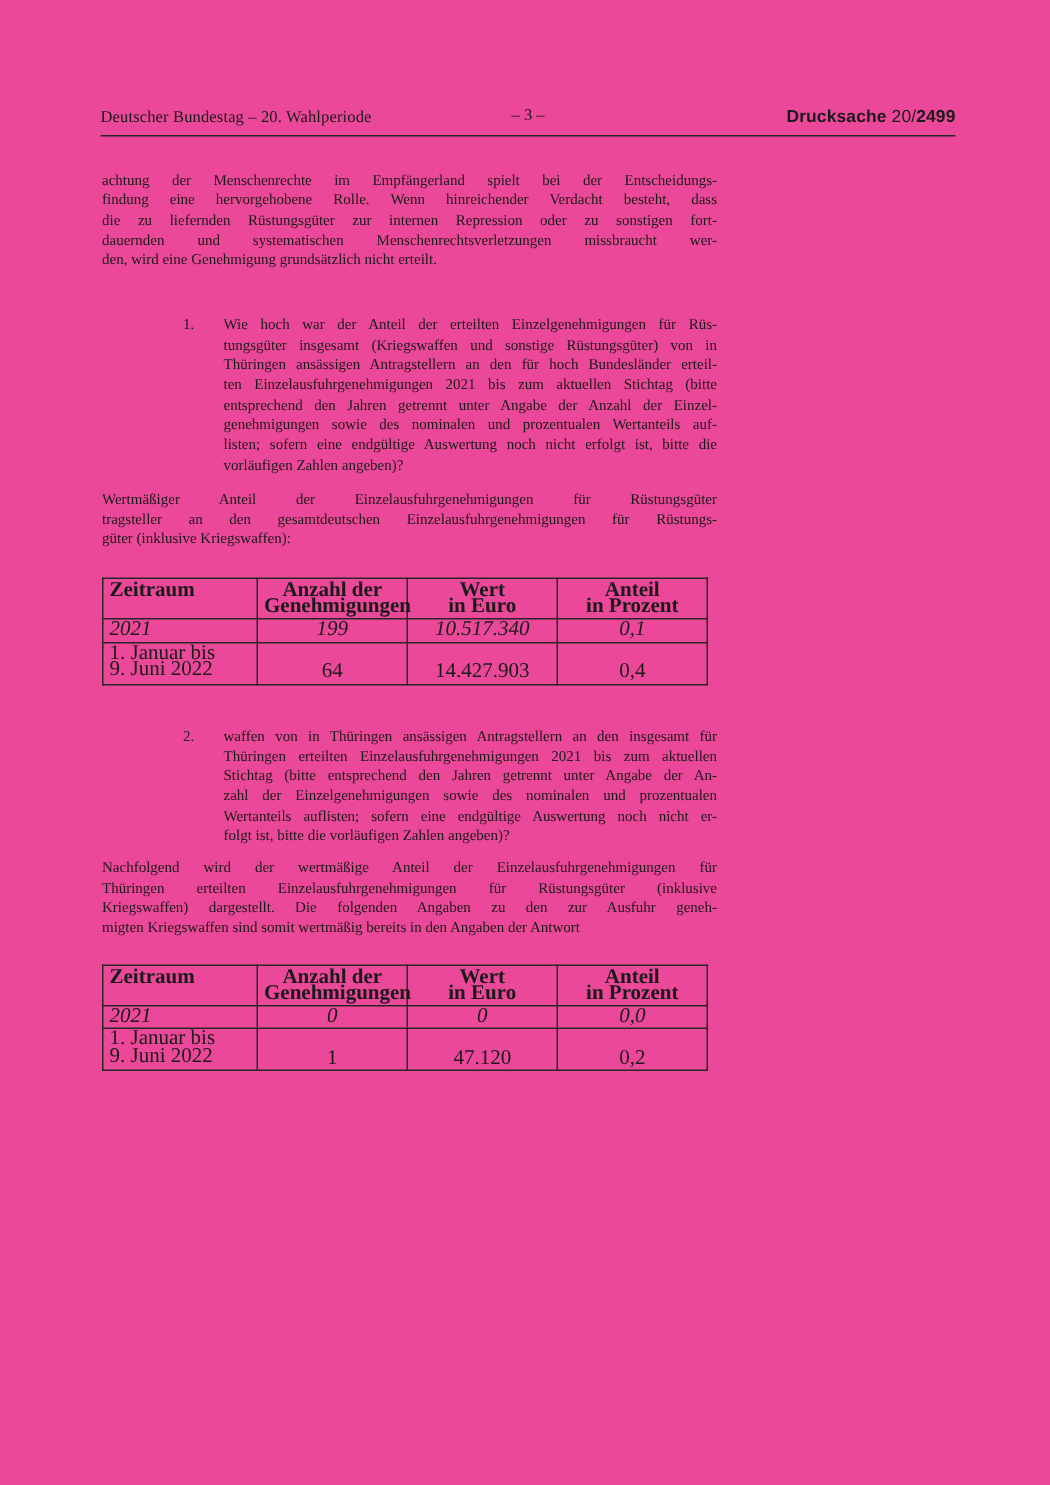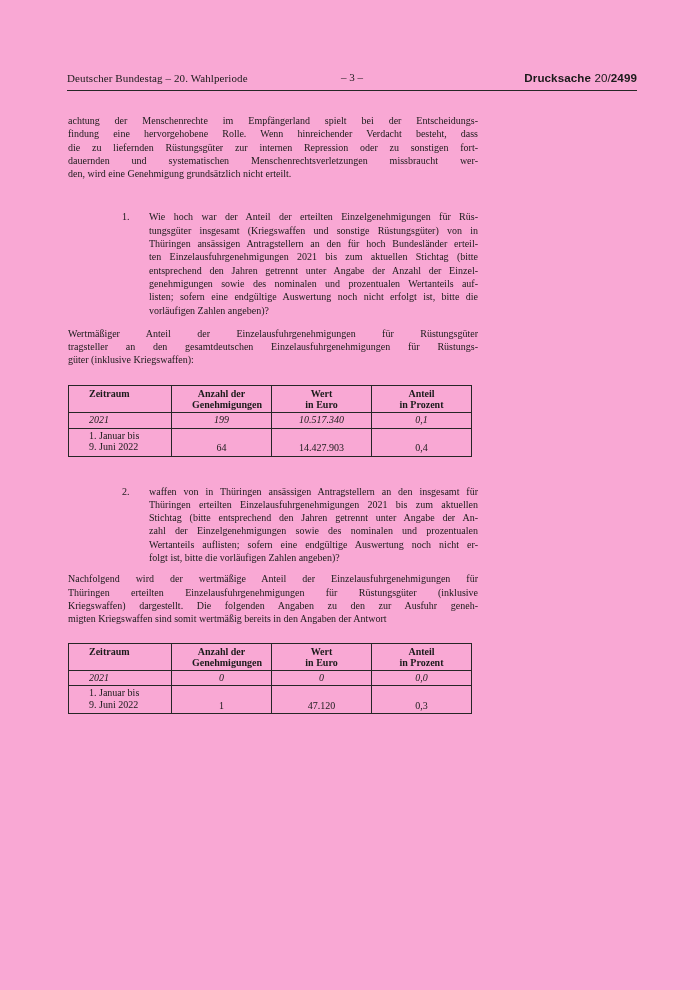--- a/index.html
+++ b/index.html
@@ -1,20 +1,20 @@
 <!DOCTYPE html>
 <html lang="de"><head>
 <meta charset="utf-8">
 <style>
   html, body { margin: 0; padding: 0; background: #ffffff; }
   .page {
     position: relative;
     width: 700px;
     height: 990px;
-    background: #f9a8d4;
+    background: #ec4899;
     color: #1a1a1a;
     font-family: "Liberation Serif", serif;
     font-size: 10px;
     overflow: hidden;
   }
 
   
   .running-header {
     position: absolute;
     left: 67px;
@@ -66,22 +66,22 @@
   
   table.dtable {
     border-collapse: collapse;
     width: 403px;
     table-layout: fixed;
   }
   .dtable col.c0 { width: 103px; }
   .dtable col.c1, .dtable col.c2, .dtable col.c3 { width: 100px; }
   .dtable th, .dtable td {
     border: 1.2px solid #262626;
-    padding: 1px 20px;
-    font-size: 10px;
+    padding: 1px 4px;
+    font-size: 14px;
   }
   .dtable .tline { line-height: 11.6px; text-align: center; }
   .dtable th { font-weight: bold; vertical-align: top; padding-top: 2px; }
   .dtable td { text-align: center; vertical-align: bottom; padding-bottom: 2px; line-height: 11.6px; }
   .dtable th.left .tline, .dtable td.left .tline { text-align: left; }
   .dtable td.left { vertical-align: top; padding-top: 1px; }
   .dtable tr.trh { height: 27px; }
   .dtable tr.tr1 { height: 15px; font-style: italic; }
   .dtable tr.tr2 { height: 28px; }
 </style>
@@ -223,19 +223,19 @@
           <td>0</td>
           <td>0,0</td>
         </tr>
         <tr class="tr2">
           <td class="left">
               <div class="tline">1. Januar bis</div>
               <div class="tline">9. Juni 2022</div>
             </td>
           <td>1</td>
           <td>47.120</td>
-          <td>0,3</td>
+          <td>0,2</td>
         </tr>
       </tbody>
     </table>
 
   </div>
 </div>
 
 </body></html>

